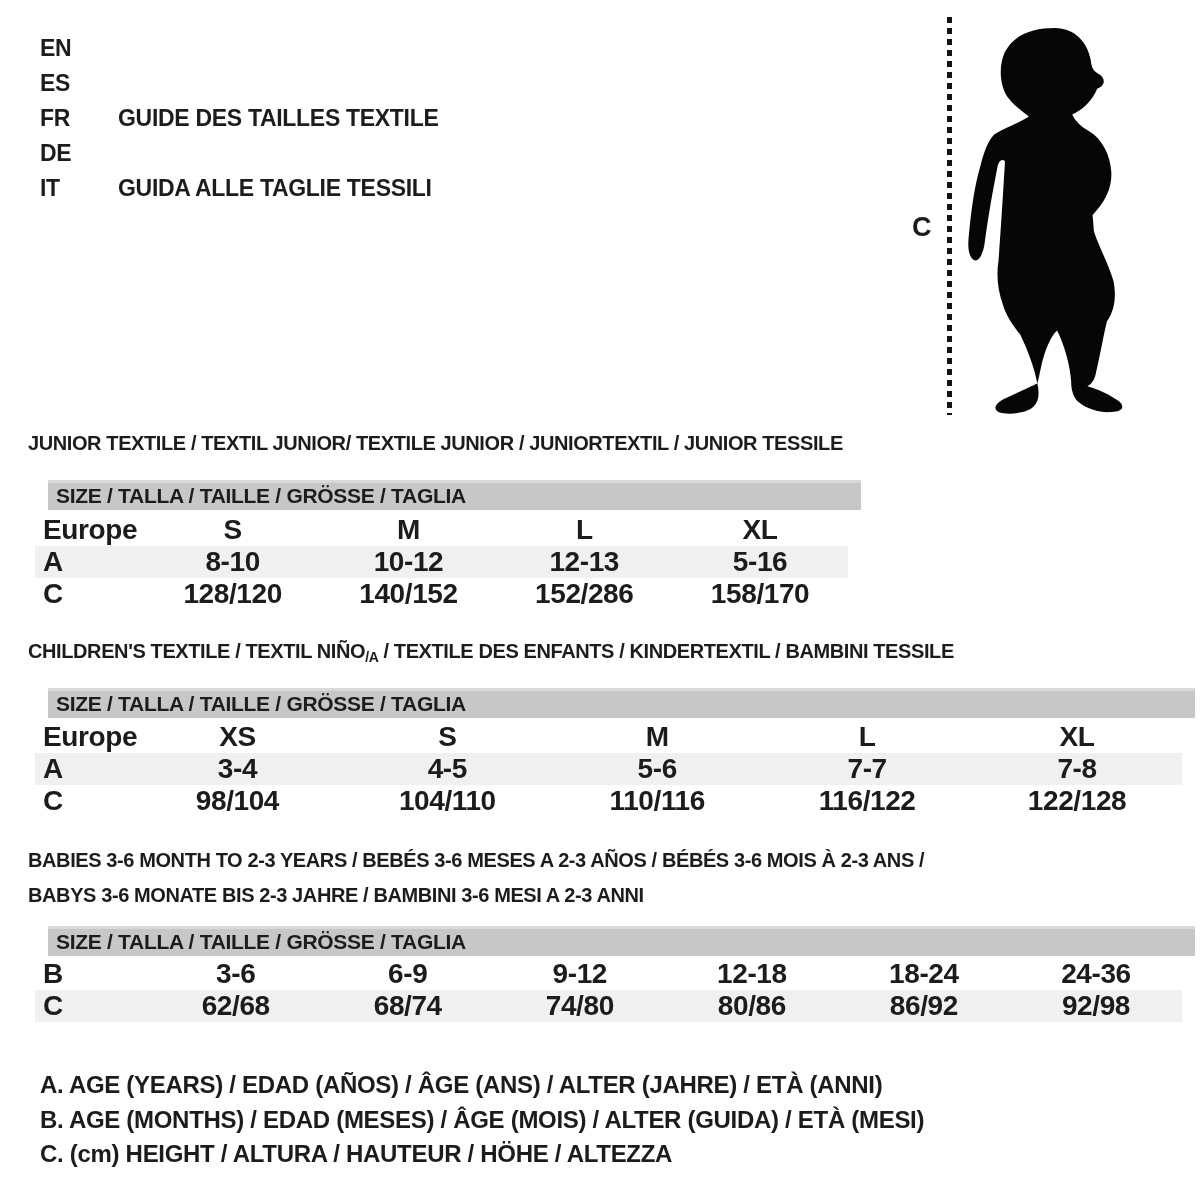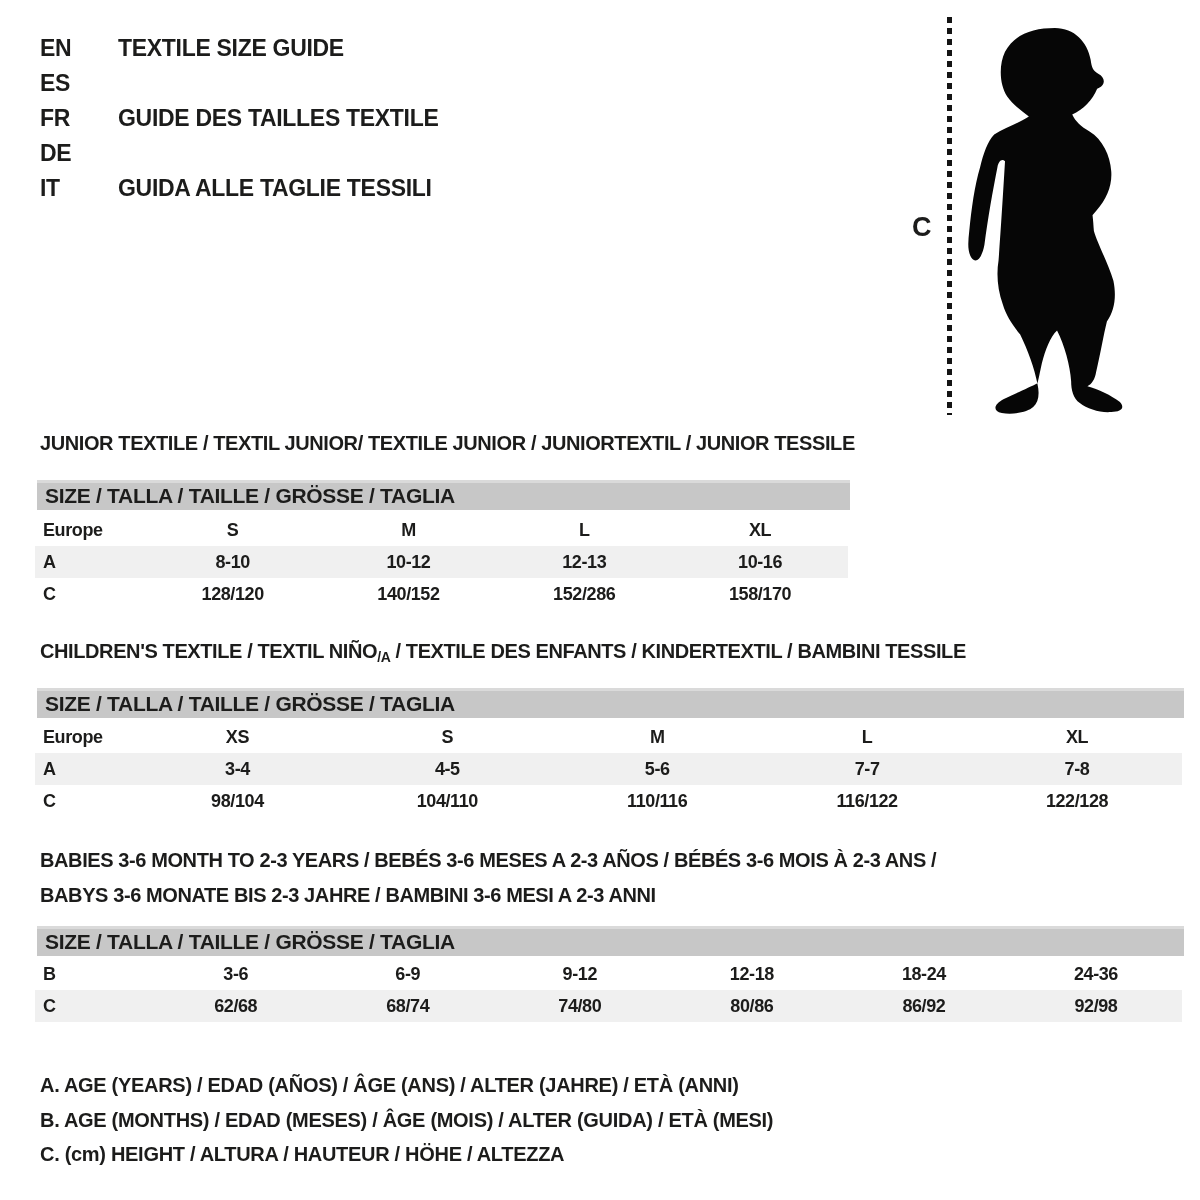--- a/index.html
+++ b/index.html
@@ -13,44 +13,43 @@
   .lang-row { display:flex; line-height:35px; font-size:23px; letter-spacing:-0.3px; }
   .lang-code { width:78px; }
   
   .height-line {
     position:absolute; left:947px; top:17px; width:5px; height:398px;
     background:repeating-linear-gradient(to bottom,#141414 0 6px,transparent 6px 11px);
   }
   .height-label { position:absolute; left:912px; top:212px; font-size:27px; }
   .silhouette { position:absolute; left:966px; top:20px; }
   
-  .section-title { position:absolute; left:40px; font-size:20px; letter-spacing:-0.4px; line-height:24px; white-space:nowrap; }
+  .section-title { position:absolute; left:28px; font-size:20px; letter-spacing:-0.4px; line-height:24px; white-space:nowrap; }
   .size-bar {
-    position:absolute; left:37px; height:30px; line-height:31px;
+    position:absolute; left:48px; height:30px; line-height:31px;
     background:linear-gradient(#dadada 0 3px,#c7c7c7 3px); padding-left:8px;
     font-size:21px; letter-spacing:-0.3px; box-sizing:border-box;
   }
   table.sizes { position:absolute; left:35px; border-collapse:collapse; table-layout:fixed; }
-  table.sizes td { height:32px; font-size:18px; font-weight:700; letter-spacing:-0.4px; text-align:center; padding:0; }
+  table.sizes td { height:32px; font-size:28px; font-weight:700; letter-spacing:-0.4px; text-align:center; padding:0; }
   table.sizes td.rowhead { text-align:left; padding-left:8px; }
   table.sizes tr.stripe { background:#f0f0f0; }
   .sub { font-size:14px; vertical-align:-4px; }
   
   .legend { position:absolute; left:40px; top:1068px; }
-  .legend-line { font-size:20px; line-height:34.6px; letter-spacing:-0.3px; white-space:nowrap; }
+  .legend-line { font-size:24px; line-height:34.6px; letter-spacing:-0.3px; white-space:nowrap; }
 </style>
 </head>
 <body>
 
 <div id="page">
 
   <div class="lang-block">
     <div class="lang-row">
       <span class="lang-code">EN</span>
-      <span class="lang-label">TEXTILE SIZE GUIDE</span>
     </div>
     <div class="lang-row">
       <span class="lang-code">ES</span>
     </div>
     <div class="lang-row">
       <span class="lang-code">FR</span>
       <span class="lang-label">GUIDE DES TAILLES TEXTILE</span>
     </div>
     <div class="lang-row">
       <span class="lang-code">DE</span>
@@ -97,21 +96,21 @@
           <td>S</td>
           <td>M</td>
           <td>L</td>
           <td>XL</td>
         </tr>
         <tr class="stripe">
           <td class="rowhead">A</td>
           <td>8-10</td>
           <td>10-12</td>
           <td>12-13</td>
-          <td>10-16</td>
+          <td>5-16</td>
         </tr>
         <tr>
           <td class="rowhead">C</td>
           <td>128/120</td>
           <td>140/152</td>
           <td>152/286</td>
           <td>158/170</td>
         </tr>
       </tbody>
   </table>

